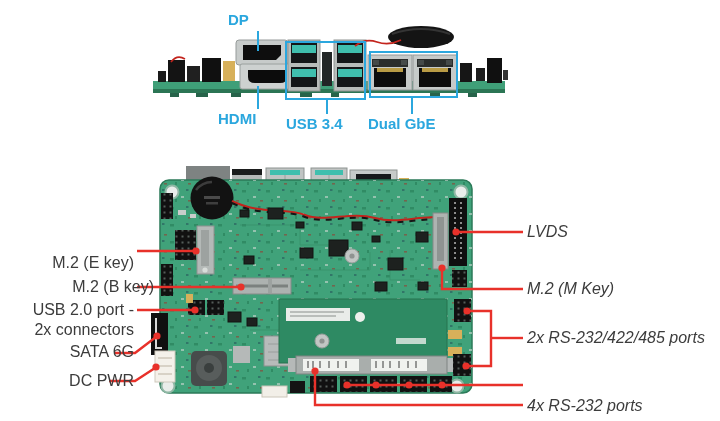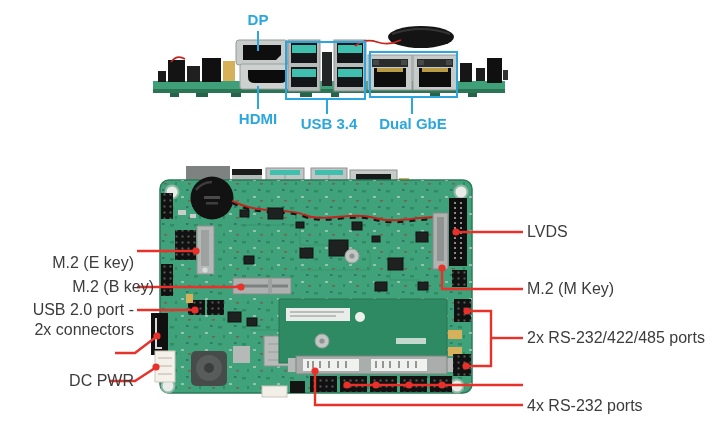--- a/index.html
+++ b/index.html
@@ -1,22 +1,22 @@
 <!DOCTYPE html>
 <html><head>
 <meta charset="utf-8">
 <style>
   html,body{margin:0;padding:0;}
   body{background:#ffffff;font-family:"Liberation Sans",sans-serif;}
   #canvas{position:relative;width:720px;height:421px;background:#ffffff;overflow:hidden;}
   #board-art{position:absolute;left:0;top:0;}
   .label-black{position:absolute;font:16px/20px "Liberation Sans",sans-serif;color:#3C3C3C;white-space:nowrap;}
-  .label-black.right-side{text-align:center;}
+  .label-black.right-side{text-align:center;font-style:italic;}
   .label-black.left-side{width:134px;left:0;text-align:right;}
-  .label-cyan{position:absolute;font:bold 15px/18px "Liberation Sans",sans-serif;color:#2BA7DE;text-align:center;white-space:nowrap;}
+  .label-cyan{position:absolute;font:bold 15px/18px "Liberation Sans",sans-serif;color:#2BA7DE;text-align:left;white-space:nowrap;}
 </style>
 </head>
 <body>
 
 <div id="canvas">
 
   <svg id="board-art" width="720" height="421" viewBox="0 0 720 421">
     <defs>
       <pattern id="pcbtex" width="24" height="17" patternUnits="userSpaceOnUse">
         <rect x="2" y="3" width="4" height="2.5" fill="#2D8760"></rect>
@@ -330,20 +330,21 @@
 
   <div class="label-cyan" style="left:228px;top:11px;width:60px;">DP</div>
   <div class="label-cyan" style="left:218px;top:110px;width:80px;">HDMI</div>
   <div class="label-cyan" style="left:286px;top:115px;width:86px;">USB 3.4</div>
   <div class="label-cyan" style="left:368px;top:115px;width:90px;">Dual GbE</div>
 
   <div class="label-black left-side" style="top:241px;margin-top:12px;">M.2 (E key)</div>
   <div class="label-black left-side" style="top:277px;padding-left:20px;">M.2 (B key)</div>
   <div class="label-black left-side" style="top:300px;">USB 2.0 port -</div>
   <div class="label-black left-side" style="top:320px;">2x connectors</div>
+  <div class="label-black left-side" style="top:342px;">SATA 6G</div>
   <div class="label-black left-side" style="top:371px;">DC PWR</div>
 
   <div class="label-black right-side" style="left:527px;top:222px;">LVDS</div>
   <div class="label-black right-side" style="left:527px;top:279px;">M.2 (M Key)</div>
   <div class="label-black right-side" style="left:527px;top:328px;">2x RS-232/422/485 ports</div>
   <div class="label-black right-side" style="left:527px;top:375px;margin-top:21px;">4x RS-232 ports</div>
 
 </div>
 
 </body></html>

